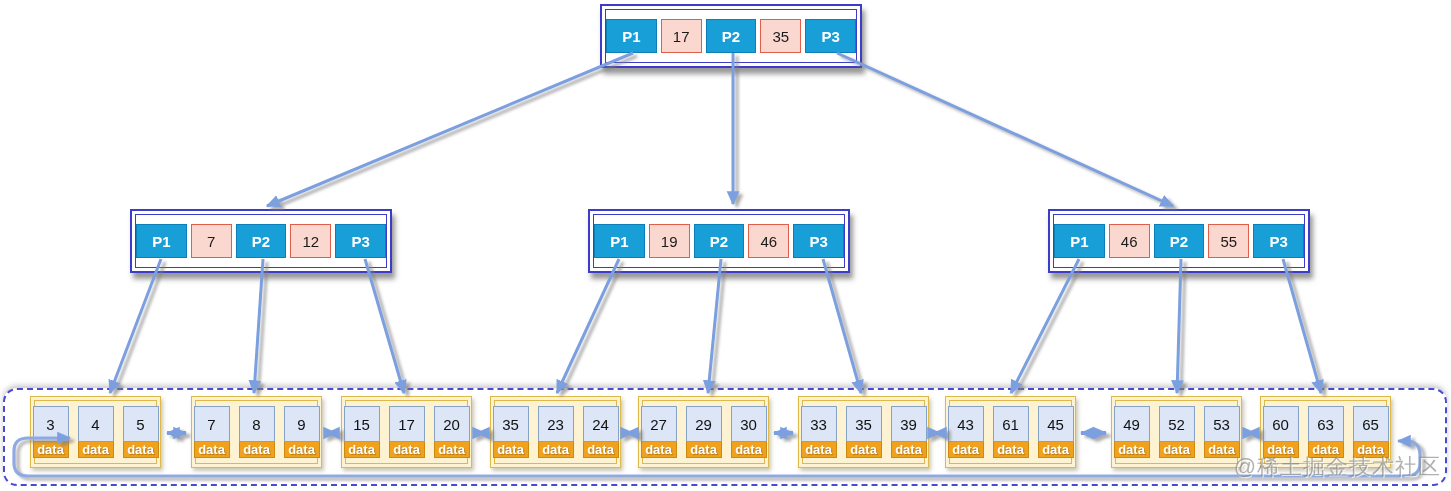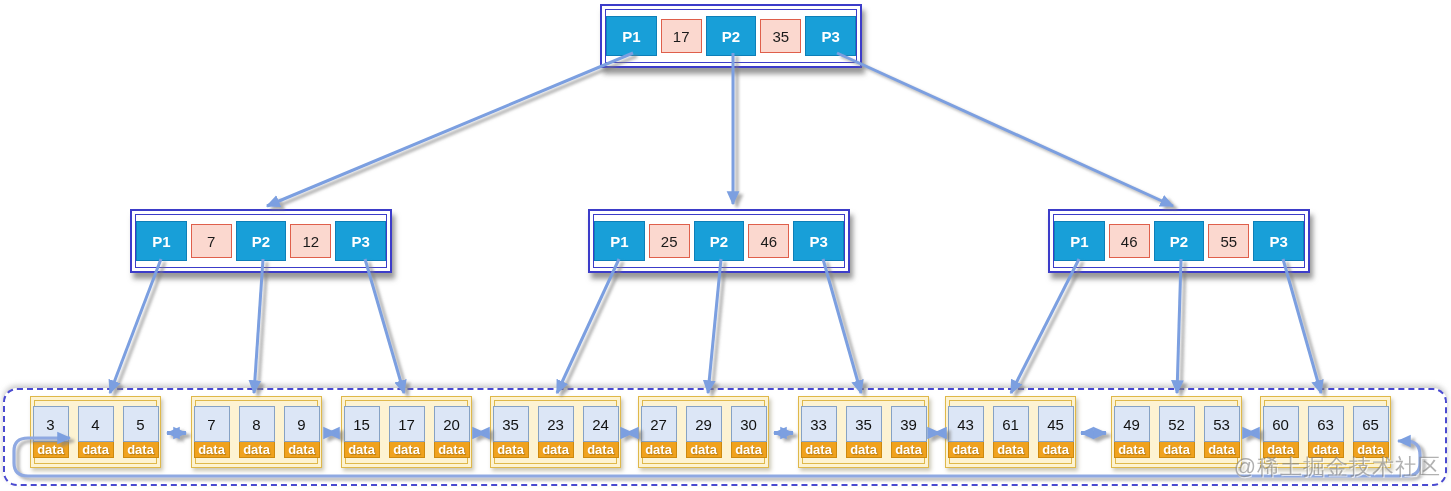--- a/index.html
+++ b/index.html
@@ -12,21 +12,21 @@
     position:absolute;width:262px;height:64px;background:#ffffff;
     border:2px solid var(--node-border,#3c3cc9);
     box-shadow:3px 6px 5px rgba(70,70,70,.55);
     z-index:2;box-sizing:border-box;
   }
   .node-inner{
     position:absolute;inset:3px;border:1px solid var(--node-border,#3c3cc9);
     display:flex;align-items:center;justify-content:center;gap:4px;
   }
   .pcell{
-    width:52px;height:40px;background:var(--pointer-cell-bg,#189fd8);
+    width:52px;height:34px;background:var(--pointer-cell-bg,#189fd8);
     border:1px solid var(--pointer-cell-border,#0d7fb8);
     color:#fff;font-weight:bold;font-size:15px;
     display:flex;align-items:center;justify-content:center;box-sizing:border-box;
   }
   .kcell{
     width:42px;height:34px;background:var(--key-cell-bg,#fbd8cf);
     border:1px solid var(--key-cell-border,#df5f4b);
     color:#1a1a1a;font-size:15px;
     display:flex;align-items:center;justify-content:center;box-sizing:border-box;
   }
@@ -135,21 +135,21 @@
       <div class="kcell">7</div>
       <div class="pcell">P2</div>
       <div class="kcell">12</div>
       <div class="pcell">P3</div>
     </div>
   </div>
 
   <div class="node" style="left:588px;top:209px">
     <div class="node-inner">
       <div class="pcell">P1</div>
-      <div class="kcell">25</div>
+      <div class="kcell">19</div>
       <div class="pcell">P2</div>
       <div class="kcell">46</div>
       <div class="pcell">P3</div>
     </div>
   </div>
 
   <div class="node" style="left:1048px;top:209px">
     <div class="node-inner">
       <div class="pcell">P1</div>
       <div class="kcell">46</div>

